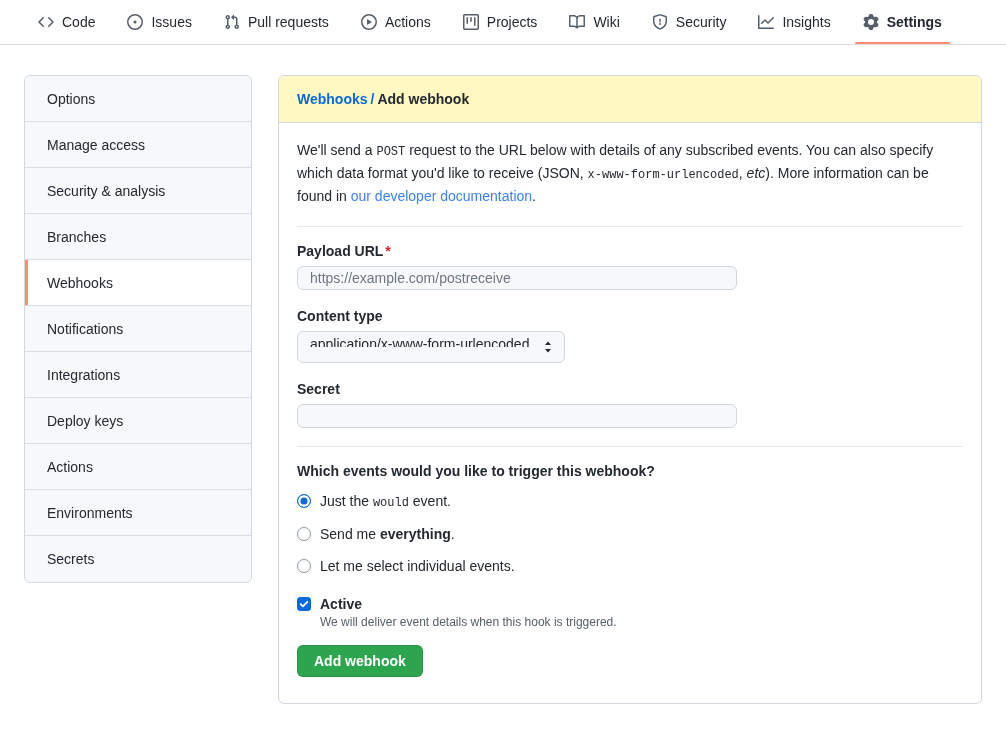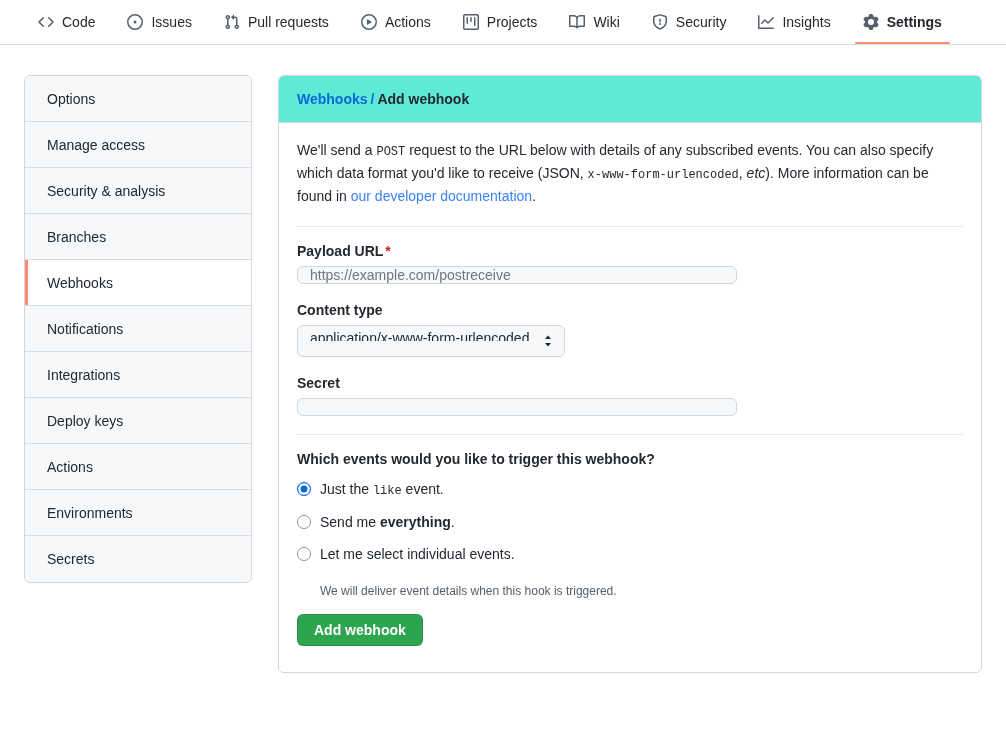--- a/index.html
+++ b/index.html
@@ -96,21 +96,21 @@
   
   .content {
     flex: 1 1 auto;
     min-width: 0;
     border: 1px solid #d0d7de;
     border-radius: 6px;
     background: #ffffff;
     overflow: hidden;
   }
   .content-header {
-    background: #5eead4;
+    background: #fef9c3;
     border-bottom: 1px solid #d0d7de;
     padding: 15px 18px;
     font-size: 14px;
     font-weight: 600;
   }
   .crumb-link { color: #0969da; text-decoration: none; cursor: pointer; }
   .crumb-sep { color: #0969da; padding: 0 3px; }
   .crumb-current { color: #24292f; }
 
   .content-body { padding: 16px 18px 26px 18px; }
@@ -141,21 +141,21 @@
     display: block;
     font-size: 14px;
     font-weight: 600;
     margin-bottom: 7px;
     color: #24292f;
   }
   .req { color: #cf222e; font-weight: 600; margin-left: 2px; }
 
   .text-input {
     width: 440px;
-    height: 18px;
+    height: 24px;
     border: 1px solid #d0d7de;
     border-radius: 6px;
     background: #f6f8fa;
     padding: 5px 12px;
     font-size: 14px;
     font-family: "Liberation Sans", sans-serif;
     color: #0f172a;
     outline: none;
   }
   .text-input::placeholder { color: #6e7781; }
@@ -423,36 +423,44 @@
       </div>
 
       <hr class="rule">
 
       
       <div>
         <div class="events-title">Which events would you like to trigger this webhook?</div>
 
         <div class="radio-row">
           <span class="radio checked"></span>
-          <span class="radio-label"><span>Just the </span><code class="mono">like</code><span> event.</span></span>
+          <span class="radio-label"><span>Just the </span><code class="mono">would</code><span> event.</span></span>
         </div>
 
         <div class="radio-row">
           <span class="radio"></span>
           <span class="radio-label"><span>Send me </span><span class="bold">everything</span><span>.</span></span>
         </div>
 
         <div class="radio-row">
           <span class="radio"></span>
           <span class="radio-label">Let me select individual events.</span>
         </div>
       </div>
 
       
       <div class="check-block">
+        <div class="check-row">
+          <span class="checkbox">
+            <svg width="10" height="10" viewBox="0 0 12 12" fill="none" stroke="#ffffff" stroke-width="2" stroke-linecap="round" stroke-linejoin="round">
+                <path d="M2 6.2 4.6 8.8 10 3.4"></path>
+              </svg>
+          </span>
+          <span class="check-label">Active</span>
+        </div>
         <div class="check-note">We will deliver event details when this hook is triggered.</div>
       </div>
 
       <button class="submit-btn">Add webhook</button>
 
     </div>
   </section>
 </div>
 
 </body></html>

